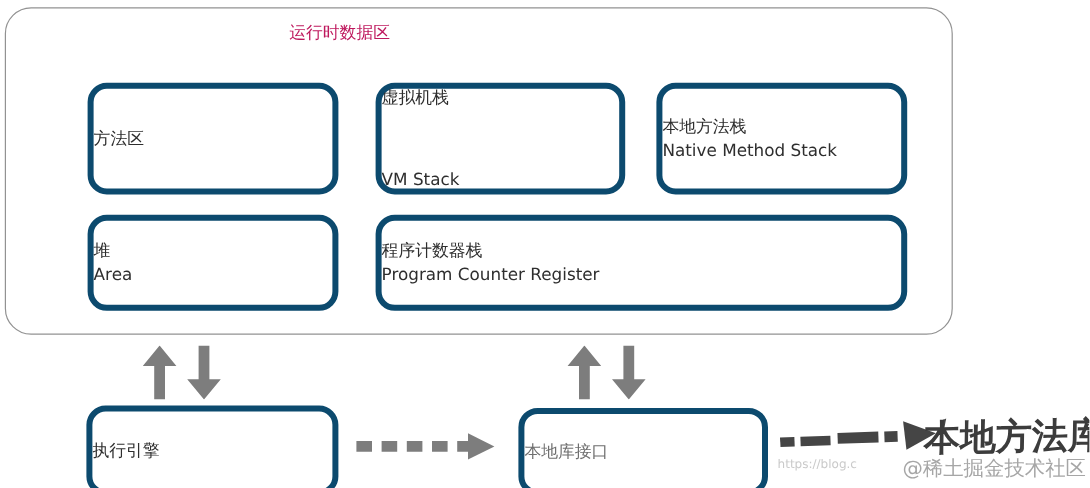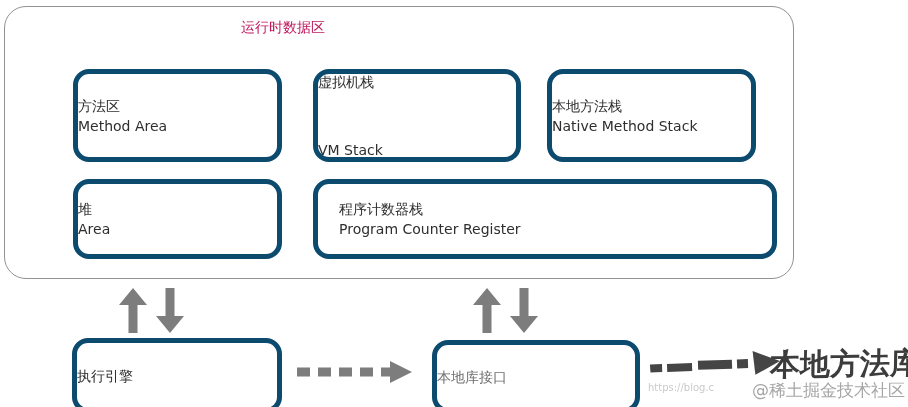--- a/index.html
+++ b/index.html
@@ -31,21 +31,21 @@
     align-items:flex-start; justify-content:center;
     text-align:center;
     color:#2e2e2e;
     font-size:14px; line-height:20px;
   }
   
   .box-method-area        { left:68px;  top:62px;  width:199px; height:83px; }
   .box-vm-stack           { left:308px; top:62px;  width:198px; height:83px;gap:48px; }
   .box-native-method-stack{ left:542px; top:62px;  width:199px; height:83px; }
   .box-heap               { left:68px;  top:172px; width:199px; height:70px; }
-  .box-pcr                { left:308px; top:172px; width:433px; height:70px;padding-left:21px; }
+  .box-pcr                { left:308px; top:172px; width:433px; height:70px; }
   
   .box-exec-engine        { left:72px;  top:338px; width:200px; height:65px; }
   .box-native-interface   { left:432px; top:340px; width:198px; height:63px; color:#6f6f6f; }
 
   .arrow-pair { position:absolute; top:288px; width:118px; height:45px; }
   .arrow-pair.left  { left:118px; }
   .arrow-pair.right { left:472px; }
   .arrow-pair svg { position:absolute; top:0; }
   .arrow-pair .up   { left:0; }
   .arrow-pair .down { left:37px; }
@@ -76,21 +76,20 @@
 </head>
 <body>
 
 <div class="canvas">
 
   <div class="runtime-container">
     <div class="runtime-title">运行时数据区</div>
 
     <div class="dbox box-method-area">
       <div>方法区</div>
-      <div>Method Area</div>
     </div>
 
     <div class="dbox box-vm-stack">
       <div>虚拟机栈</div>
       <div>VM Stack</div>
     </div>
 
     <div class="dbox box-native-method-stack">
       <div>本地方法栈</div>
       <div>Native Method Stack</div>

